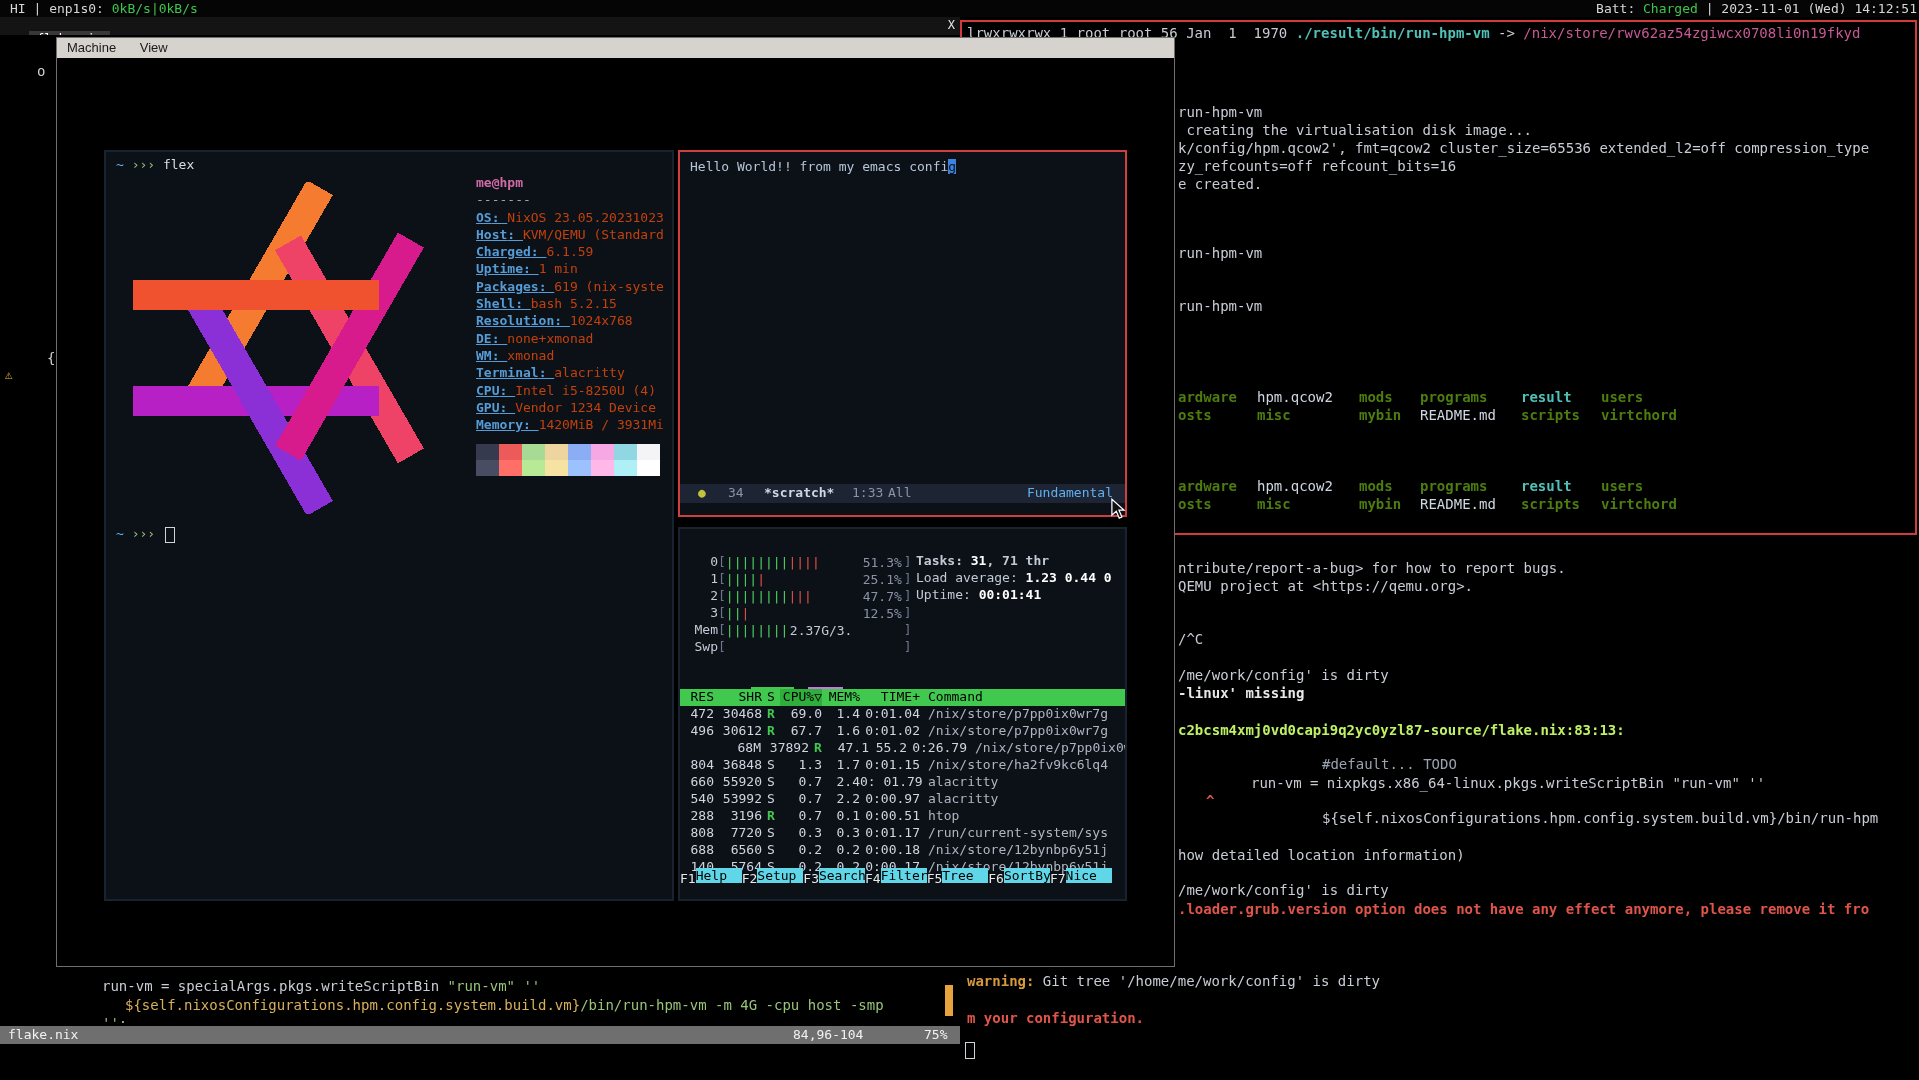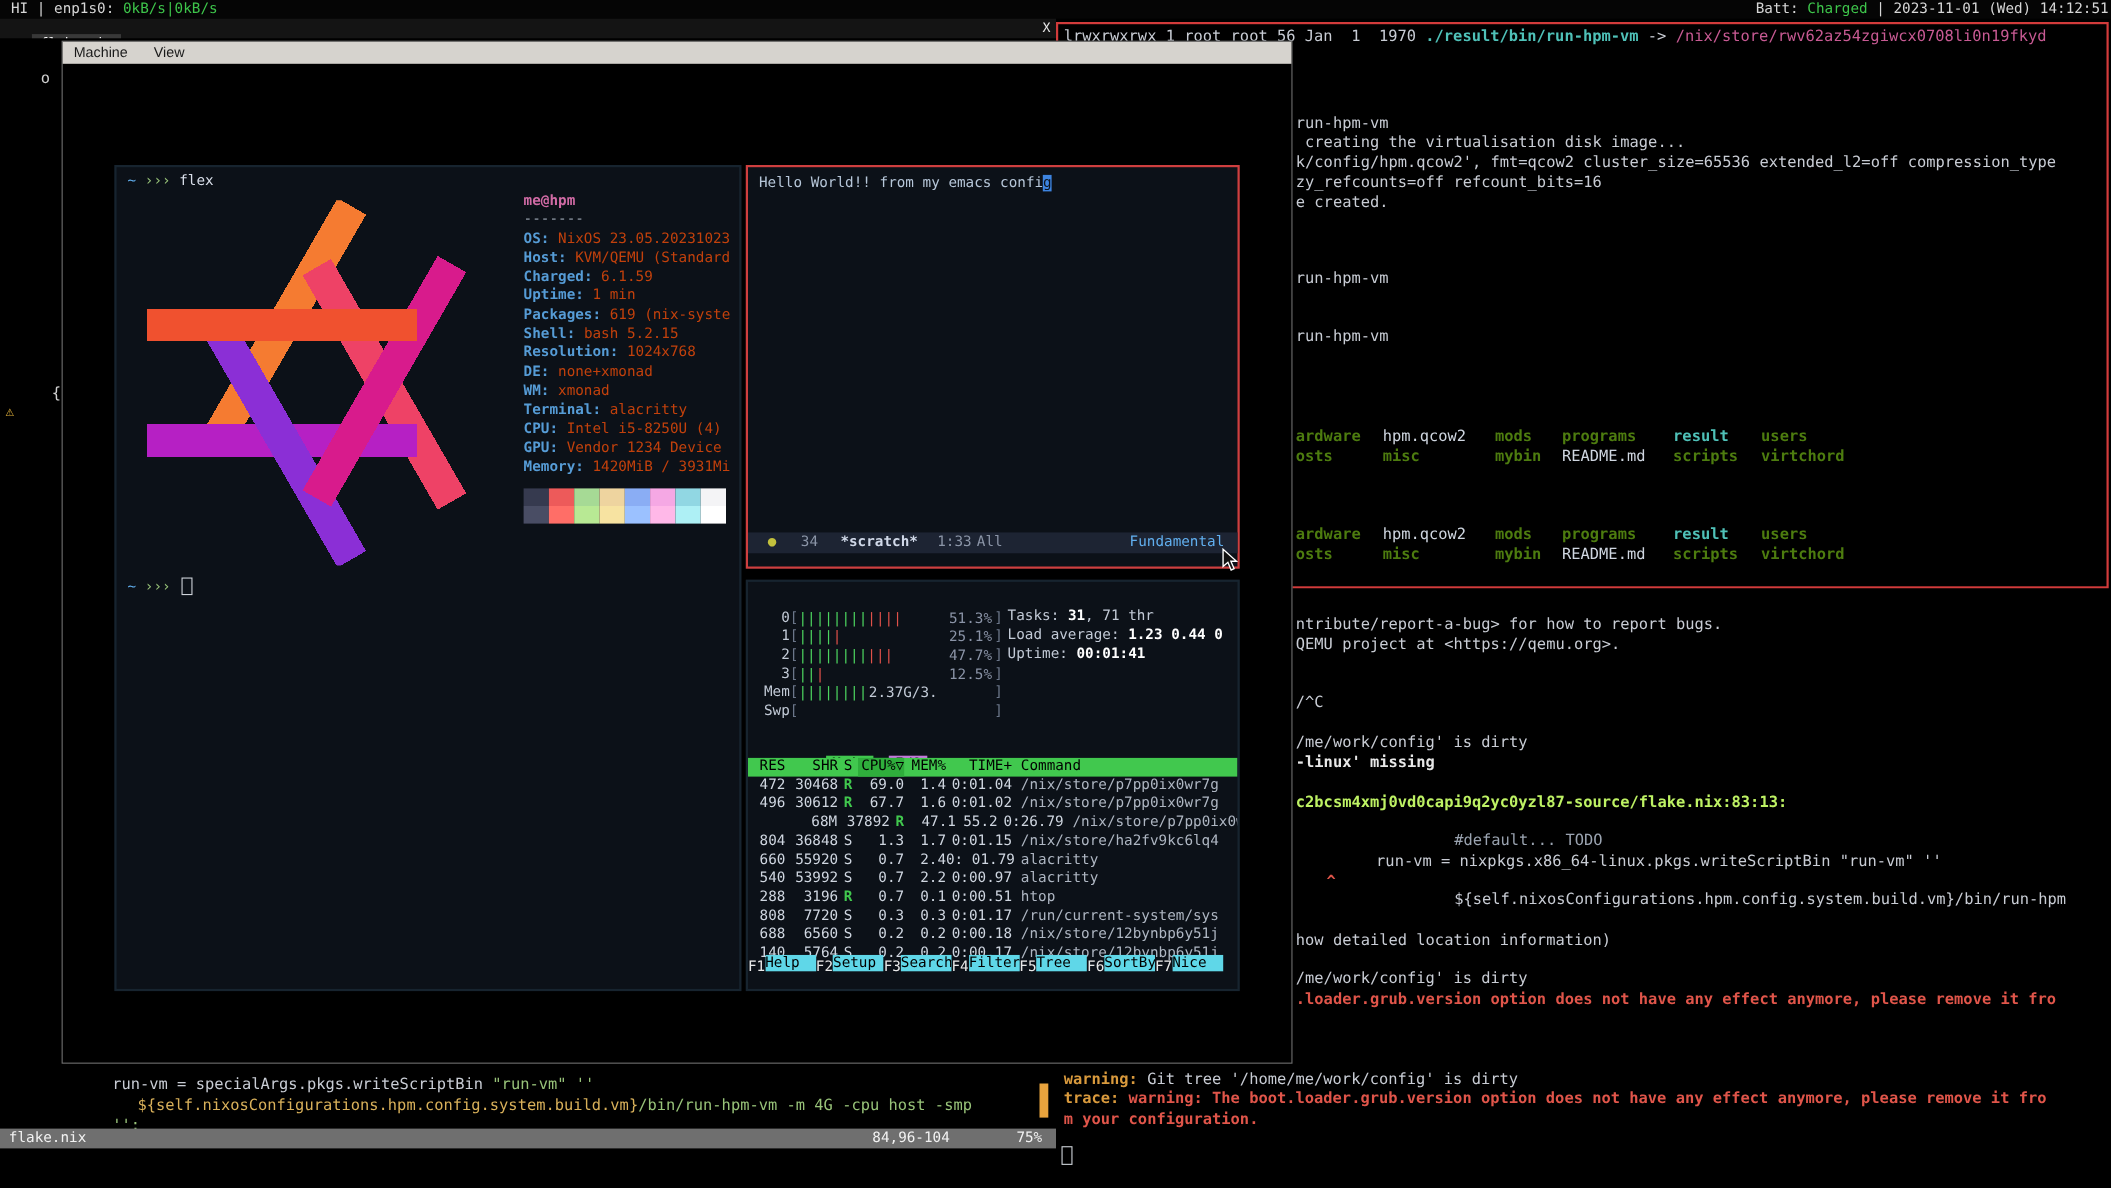--- a/index.html
+++ b/index.html
@@ -56,21 +56,21 @@
   #vm-bar .left{position:absolute;left:0;top:0;white-space:pre;}
   #vm-bar .right{position:absolute;right:0;top:0;white-space:pre;}
 
   .vmwin{position:absolute;box-sizing:border-box;background:#0c1118;font-size:13px;}
   #win-term{left:47px;top:112px;width:570px;height:751px;border:2px solid #17242f;}
   #win-emacs{left:621px;top:112px;width:449px;height:367px;border:2px solid #cf3f3f;}
   #win-htop{left:621px;top:489px;width:449px;height:374px;border:2px solid #17242f;overflow:hidden;}
 
   
   .nf-row{white-space:pre;line-height:17.3px;}
-  .nf-label{color:#569cd6;font-weight:bold;}
+  .nf-label{color:#569cd6;font-weight:bold;text-decoration:underline;}
   .nf-label::after{content:": ";}
   .nf-value{color:#c2410c;}
   #nf-title{color:#d16ba5;font-weight:bold;line-height:17.3px;white-space:pre;}
   #nf-sep{color:#9aa3b0;line-height:17.3px;white-space:pre;}
   .swatch{display:inline-block;width:23px;height:16px;}
   .cursor-hollow{display:inline-block;width:8px;height:14px;border:1px solid #cfd4da;vertical-align:middle;margin-left:2px;}
 
   
   #emacs-modeline{position:absolute;left:0;right:0;top:332px;height:19px;background:#1d2433;color:#8b95a7;font-size:13px;}
   #emacs-modeline span{position:absolute;top:1px;white-space:pre;}
@@ -166,21 +166,20 @@
     <div class="t c-bold" style="left:218px;top:149px;">-linux' missing</div>
     <div class="t c-magenta-b" style="left:218px;top:186px;">c2bcsm4xmj0vd0capi9q2yc0yzl87-source/flake.nix:83:13:</div>
     <div class="t c-dim" style="left:362px;top:220px;">#default... TODO</div>
     <div class="t" style="left:291px;top:239px;">run-vm = nixpkgs.x86_64-linux.pkgs.writeScriptBin "run-vm" ''</div>
     <div class="t c-err" style="left:246px;top:257px;">^</div>
     <div class="t" style="left:362px;top:274px;">${self.nixosConfigurations.hpm.config.system.build.vm}/bin/run-hpm</div>
     <div class="t" style="left:218px;top:311px;">how detailed location information)</div>
     <div class="t" style="left:218px;top:346px;">/me/work/config' is dirty</div>
     <div class="t c-err" style="left:218px;top:365px;">.loader.grub.version option does not have any effect anymore, please remove it fro</div>
     <div class="t" style="left:7px;top:437px;"><span class="c-warn">warning:</span><span> Git tree '/home/me/work/config' is dirty</span></div>
-    <div class="t" style="left:7px;top:455px;"><span class="c-warn">trace: </span><span class="c-err">warning: The boot.loader.grub.version option does not have any effect anymore, please remove it fro</span></div>
     <div class="t c-err" style="left:7px;top:474px;">m your configuration.</div>
     <span style="position:absolute;left:5px;top:507px;width:8px;height:15px;border:1px solid #cfd4da;"></span>
   </div>
 
   <div id="qemu">
     <div id="qemu-menubar">
       <span class="mitem">Machine</span>
       <span class="mitem">View</span>
     </div>
 
@@ -242,21 +241,21 @@
     </div>
 
     <div class="vmwin" id="win-htop">
       <div class="mrow" style="left:8px;top:24px;"><span class="mlab">0</span><span class="mbk">[</span><span class="marea"><span class="mg">||||||||</span><span class="mr">||||</span><span class="mval">51.3%</span></span><span class="mbk">]</span></div>
       <div class="mrow" style="left:8px;top:41px;"><span class="mlab">1</span><span class="mbk">[</span><span class="marea"><span class="mg">||||</span><span class="mr">|</span><span class="mval">25.1%</span></span><span class="mbk">]</span></div>
       <div class="mrow" style="left:8px;top:58px;"><span class="mlab">2</span><span class="mbk">[</span><span class="marea"><span class="mg">||||||||</span><span class="mr">|||</span><span class="mval">47.7%</span></span><span class="mbk">]</span></div>
       <div class="mrow" style="left:8px;top:75px;"><span class="mlab">3</span><span class="mbk">[</span><span class="marea"><span class="mg">||</span><span class="mr">|</span><span class="mval">12.5%</span></span><span class="mbk">]</span></div>
       <div class="mrow" style="left:8px;top:92px;"><span class="mlab">Mem</span><span class="mbk">[</span><span class="marea"><span class="mg">||||||||</span><span class="mval2">2.37G/3.</span></span><span class="mbk">]</span></div>
       <div class="mrow" style="left:8px;top:109px;"><span class="mlab">Swp</span><span class="mbk">[</span><span class="marea"><span class="mval"></span></span><span class="mbk">]</span></div>
 
-      <div class="hstat" style="left:236px;top:24px;"><span>Tasks: </span><b>31</b><span>, 71 thr</span></div>
+      <div class="hstat" style="left:236px;top:24px;font-weight:bold;"><span>Tasks: </span><b>31</b><span>, 71 thr</span></div>
       <div class="hstat" style="left:236px;top:41px;"><span>Load average: </span><b>1.23 0.44 0</b></div>
       <div class="hstat" style="left:236px;top:58px;"><span>Uptime: </span><b>00:01:41</b></div>
 
       <div style="position:absolute;left:8px;top:143px;white-space:pre;">
         <span class="htab" style="background:#41c84e;">Main</span><span style="display:inline-block;width:14px;"></span><span class="htab" style="background:#c678dd;">I/O</span>
       </div>
 
       <div id="htop-header">
         <span class="c-res">RES</span>
         <span class="c-shr">SHR</span>

